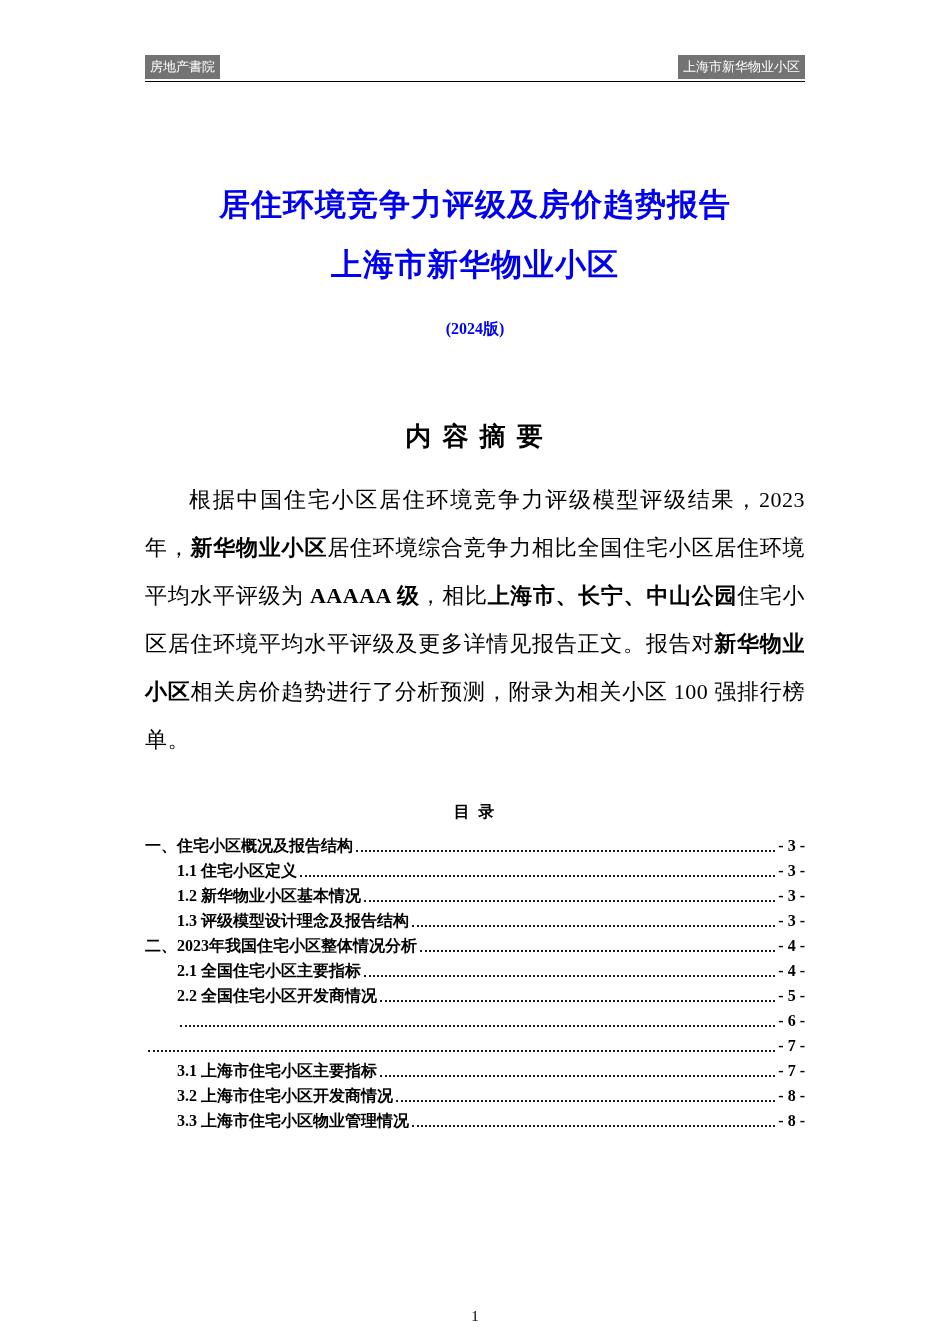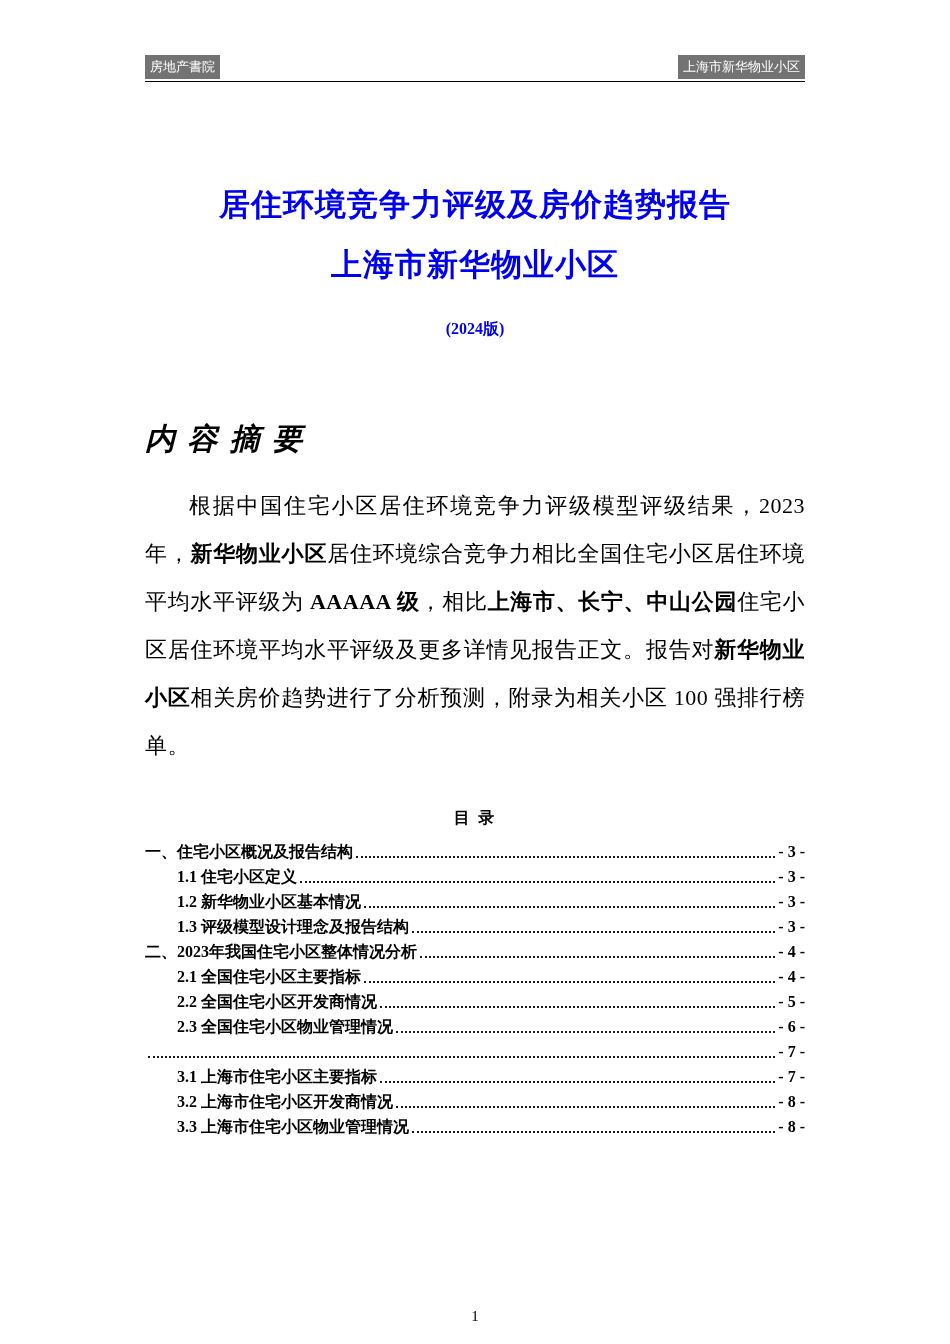--- a/index.html
+++ b/index.html
@@ -56,25 +56,25 @@
     letter-spacing: 1px;
   }
   .report-title .t-edition {
     font-size: 16px;
     line-height: 40px;
     margin-top: 14px;
   }
   
   .summary-heading {
     margin-top: 70px;
-    font-family: "Liberation Sans", "DejaVu Sans", sans-serif;
-    font-weight: 700;
-    font-size: 30px;
+    text-align: center;
+    font-family: "Liberation Sans", "DejaVu Sans", sans-serif;
+    font-weight: 700;
+    font-size: 26px;
     letter-spacing: 2px;
-    font-style: italic;
   }
   .summary-paragraph {
     margin-top: 22px;
     font-size: 22px;
     line-height: 48px;
     text-align: justify;
     text-indent: 2em;
     letter-spacing: 0.5px;
   }
   .summary-paragraph .bold { font-weight: 700; }
@@ -170,21 +170,20 @@
         <span class="toc-label">2.1 全国住宅小区主要指标</span>
         <span class="toc-leader"></span>
         <span class="toc-page">- 4 -</span>
       </div>
       <div class="toc-row level2">
         <span class="toc-label">2.2 全国住宅小区开发商情况</span>
         <span class="toc-leader"></span>
         <span class="toc-page">- 5 -</span>
       </div>
       <div class="toc-row level2">
-        <span class="toc-label">2.3 全国住宅小区物业管理情况</span>
         <span class="toc-leader"></span>
         <span class="toc-page">- 6 -</span>
       </div>
       <div class="toc-row level1">
         <span class="toc-leader"></span>
         <span class="toc-page">- 7 -</span>
       </div>
       <div class="toc-row level2">
         <span class="toc-label">3.1 上海市住宅小区主要指标</span>
         <span class="toc-leader"></span>

